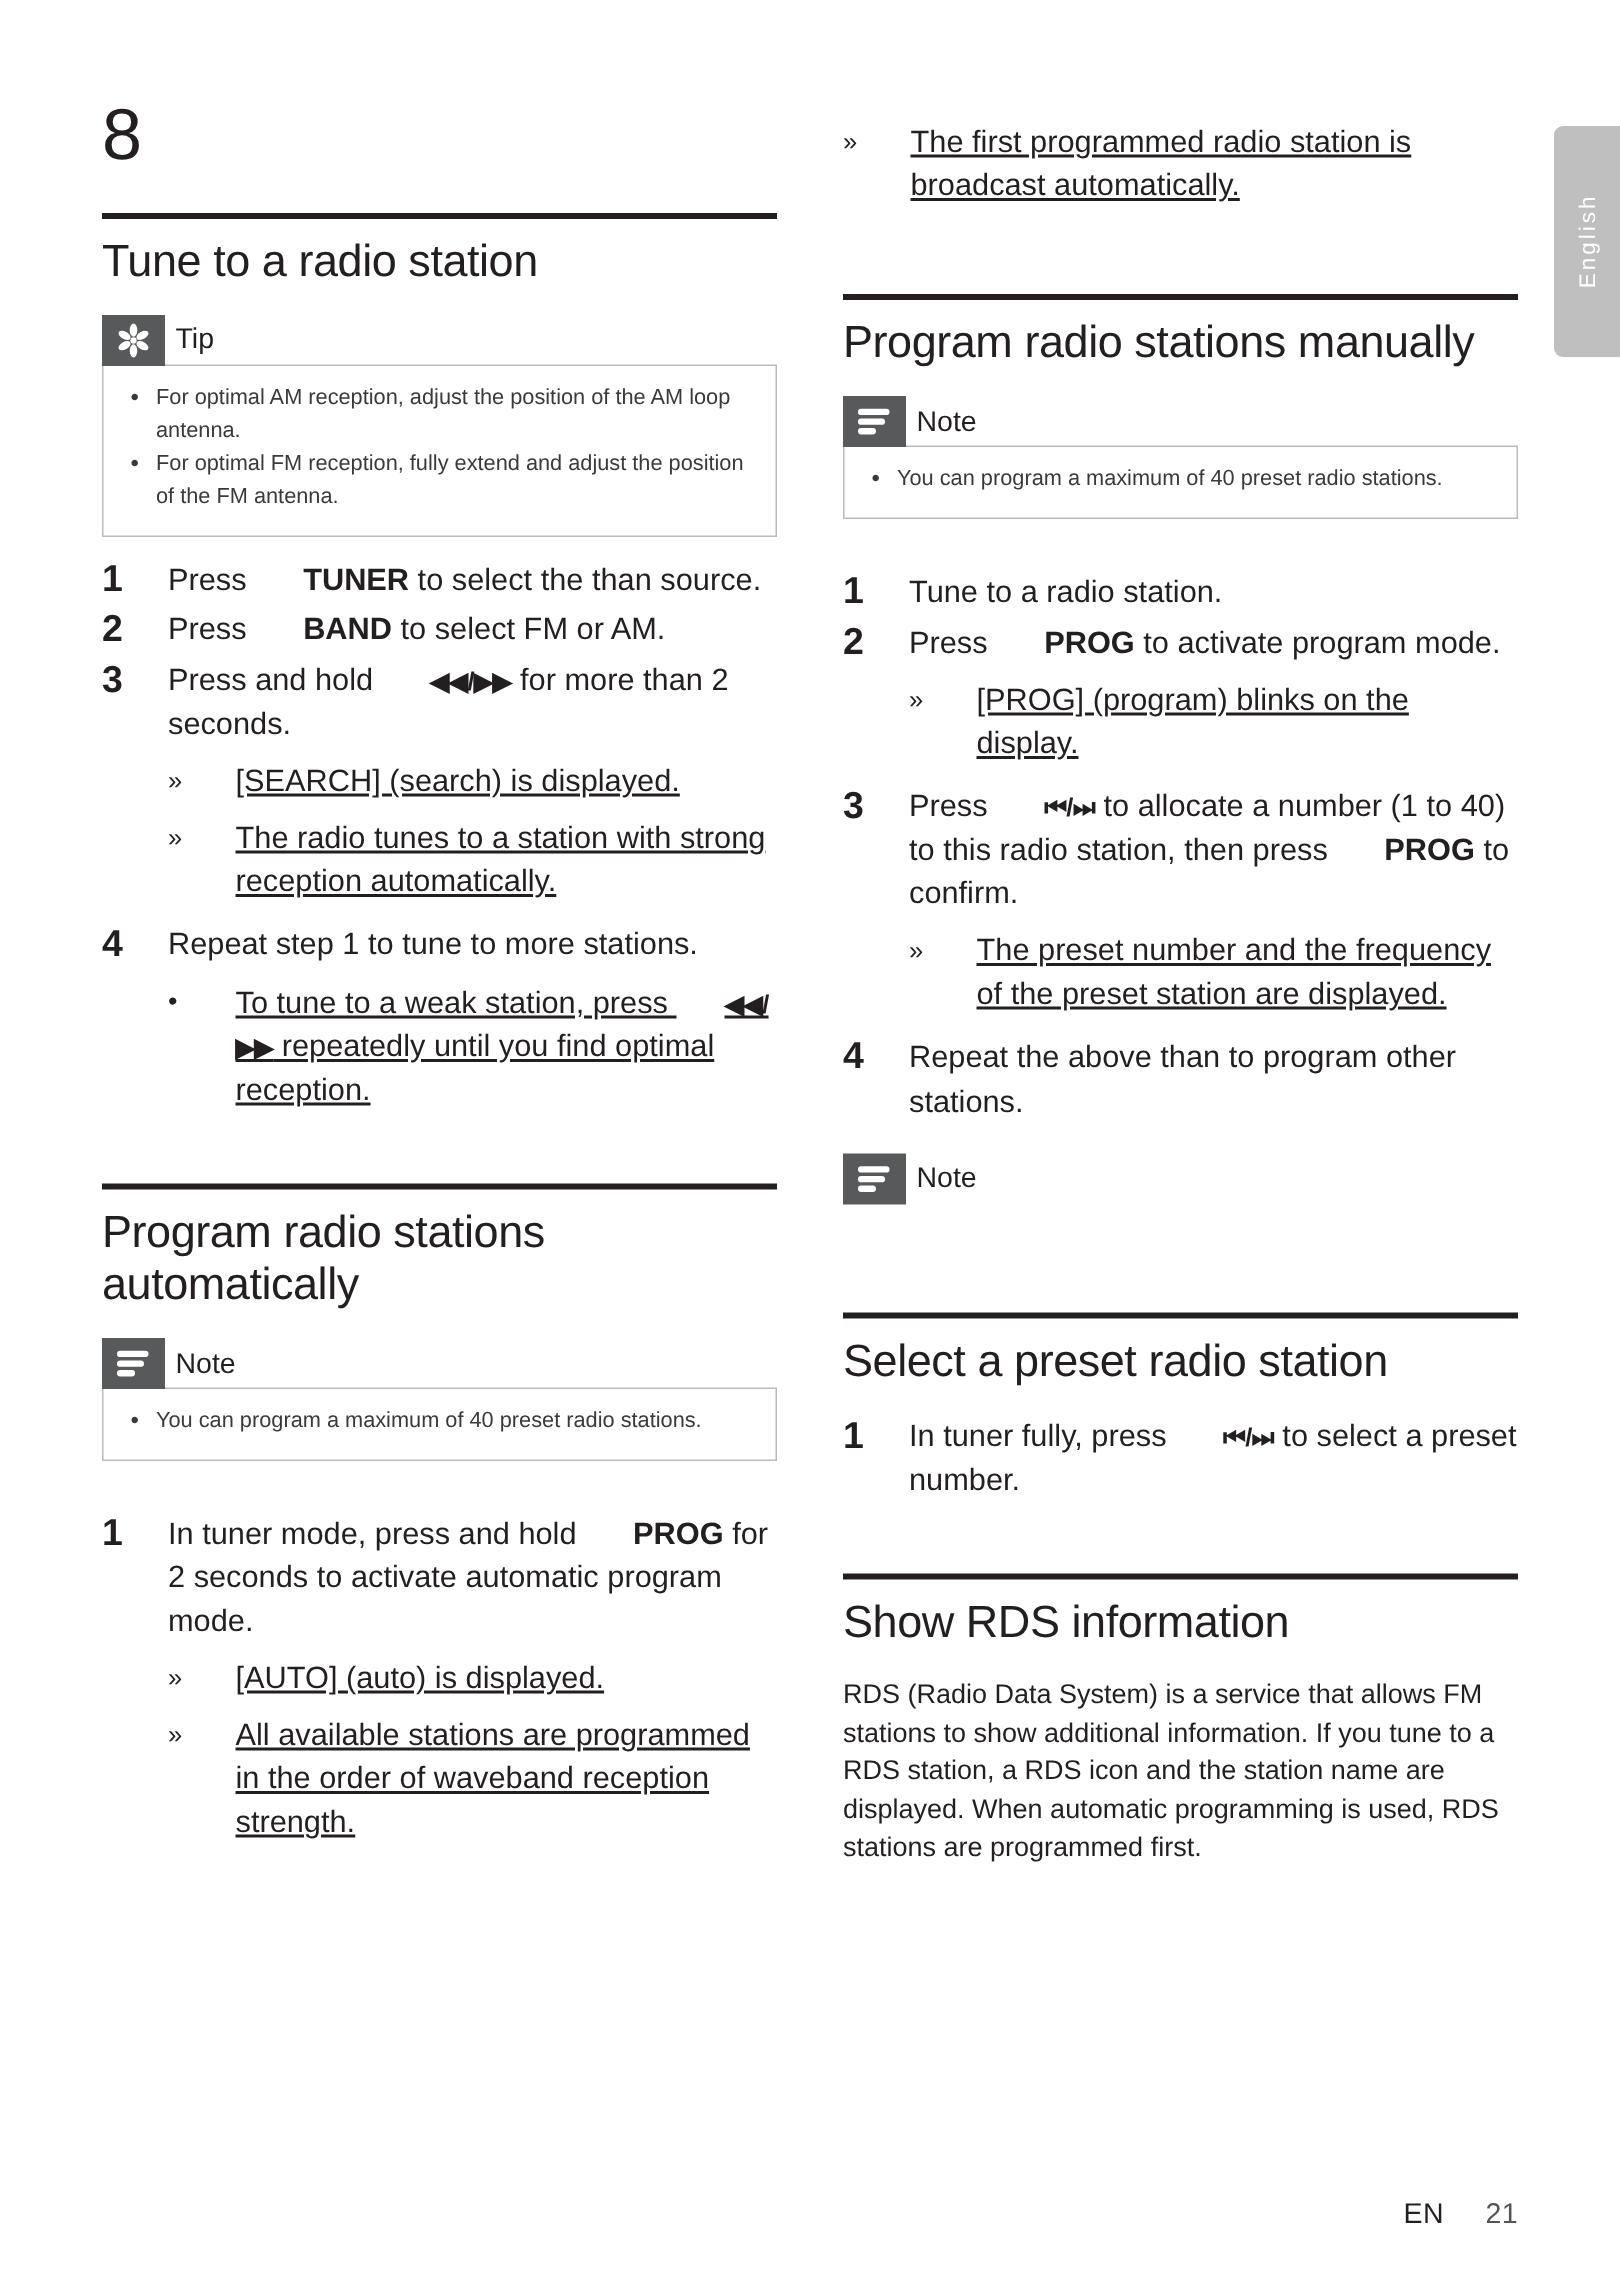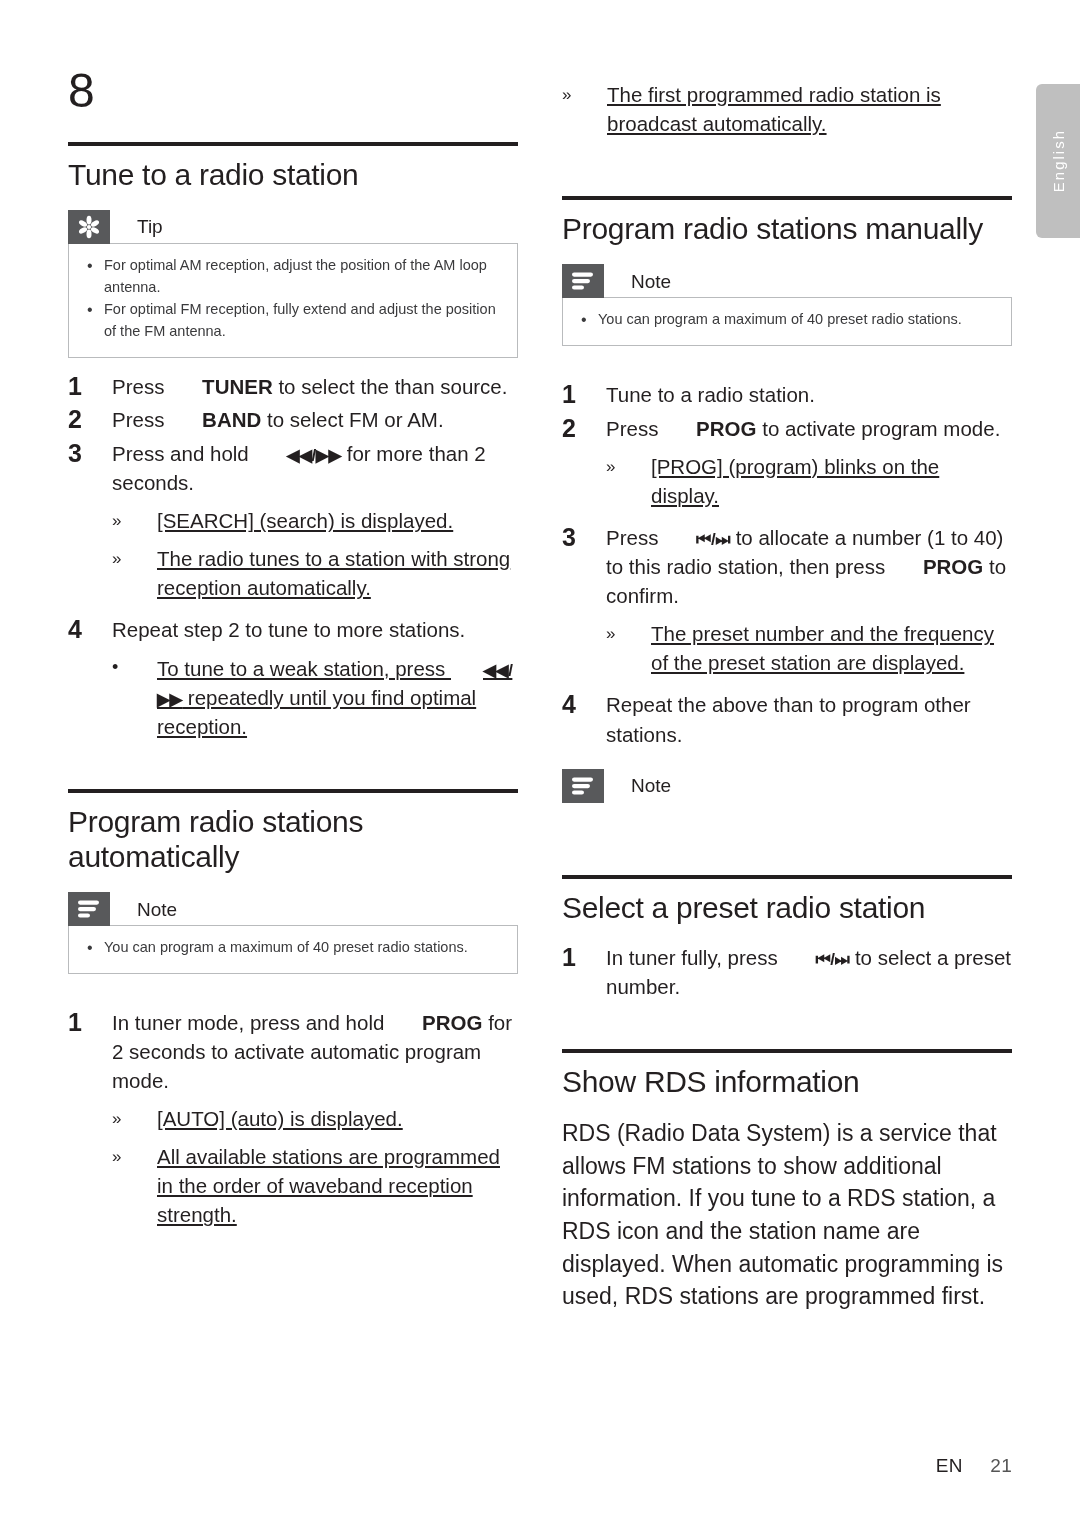--- a/index.html
+++ b/index.html
@@ -82,21 +82,20 @@
     letter-spacing: -0.3px;
     margin-bottom: 18px;
   }
 
   
   .callout { margin: 6px 0 14px 0; }
   .callout-head {
     display: inline-flex;
     align-items: center;
     height: 34px;
-    gap: 20px;
   }
   .callout-badge {
     width: 42px;
     height: 34px;
     background: #58595b;
     display: flex;
     align-items: center;
     justify-content: center;
     flex: none;
   }
@@ -164,32 +163,32 @@
     width: 45px;
     flex: none;
     font-size: 17px;
     padding-top: 3px;
   }
   ul.subs > li .mk.dot { font-size: 18px; padding-top: 1px; }
   ul.subs > li .stext { flex: 1; text-decoration: underline; }
 
   
   p.body {
-    font-size: 23px;
+    font-size: 18px;
     line-height: 1.42;
     margin-top: 0;
   }
 
   .glyph { font-size: 17px; letter-spacing: -0.5px; }
 
   
   .footer {
     position: absolute;
     right: 68px;
-    bottom: 51px;
+    bottom: 40px;
     font-size: 19px;
     letter-spacing: 0.3px;
   }
   .footer .en { font-weight: 400; }
   .footer .pg { margin-left: 22px; color: #555; }
 
   .spacer-lg { height: 34px; }
   .spacer-md { height: 20px; }
   .spacer-sm { height: 10px; }
 </style>
@@ -263,21 +262,21 @@
                 <span class="mk">»</span>
                 <span class="stext">The radio tunes to a station with strong reception automatically.</span>
               </li>
             </ul>
           </span>
         </li>
 
         <li class="gap">
           <span class="sn">4</span>
           <span class="sbody">
-            <span>Repeat step 2 to tune to more stations.</span>
+            <span>Repeat step 1 to tune to more stations.</span>
             <ul class="subs">
               <li>
                 <span class="mk dot">•</span>
                 <span class="stext"><span>To tune to a weak station, press </span><b class="glyph">◀◀/▶▶</b><span> repeatedly until you find optimal reception.</span></span>
               </li>
             </ul>
           </span>
         </li>
 
       </ol>

